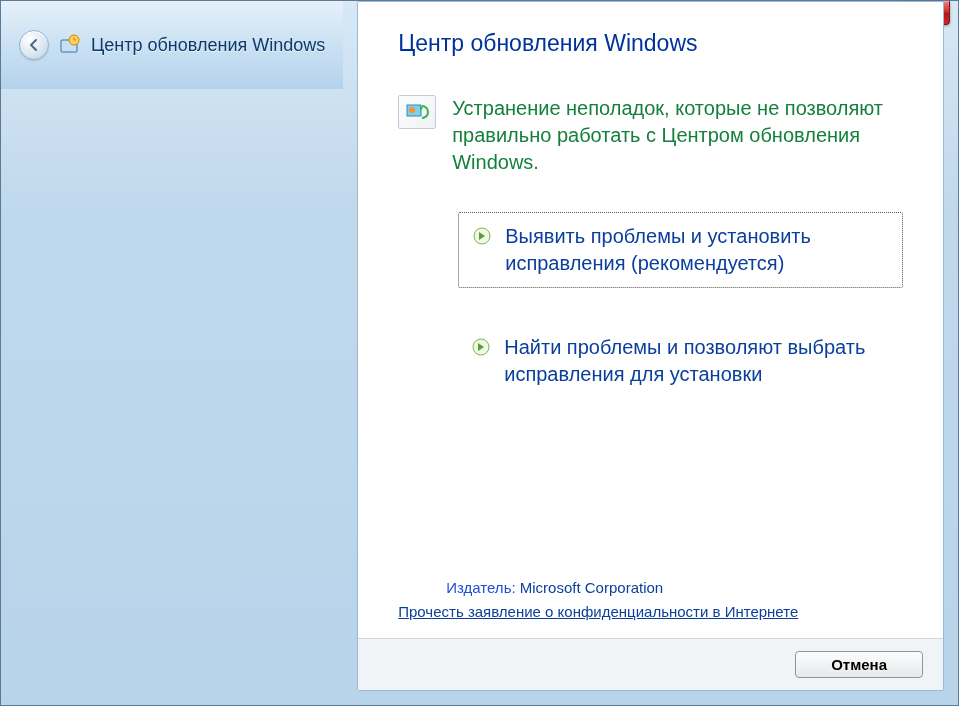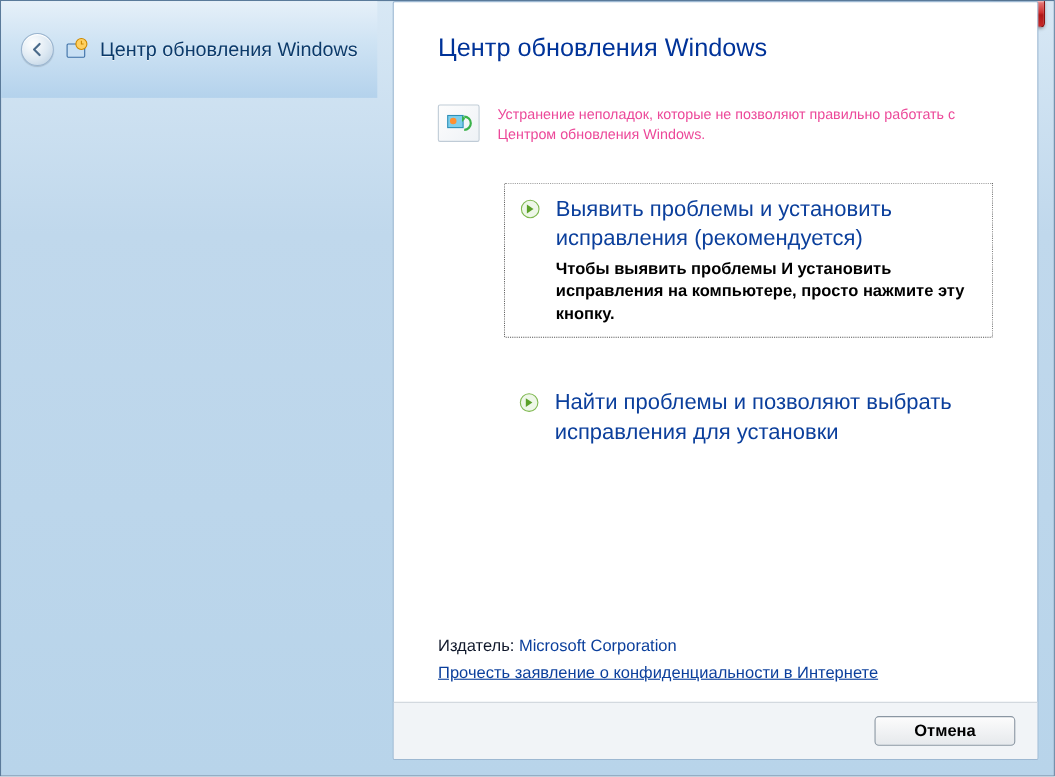--- a/index.html
+++ b/index.html
@@ -93,22 +93,22 @@
     height: 34px;
     border: 1px solid #bfcbd6;
     background: linear-gradient(135deg, #fdfdfd, #eef2f6);
     display: flex;
     align-items: center;
     justify-content: center;
     flex-shrink: 0;
     border-radius: 2px;
   }
   .subtitle-text {
-    font-size: 13px;
-    color: #ec4899;
+    font-size: 20px;
+    color: #15803d;
     line-height: 1.35;
   }
   .options {
     margin-left: 60px;
     display: flex;
     flex-direction: column;
     gap: 36px;
     align-items: flex-end;
   }
   .option {
@@ -141,21 +141,21 @@
     margin-top: 4px;
     font-weight: 600;
   }
   .option:nth-child(2) .option-desc { font-weight: 400; }
   .publisher-section {
     margin-top: auto;
     font-size: 15px;
     line-height: 1.6;
     padding-top: 36px;
   }
-  .publisher-label { color: #0f172a; }
+  .publisher-label { color: #1d4ed8; margin-left: 48px; }
   .publisher-name { color: #0b3f9c; }
   .privacy-link {
     color: #0b3f9c;
     text-decoration: underline;
     cursor: pointer;
   }
   .footer {
     border-top: 1px solid #d0d6dc;
     margin: 14px -40px -16px -40px;
     padding: 12px 20px;
@@ -223,21 +223,20 @@
 
       <div class="option recommended">
         <div class="option-arrow">
           <svg width="18" height="18" viewBox="0 0 18 18">
             <circle cx="9" cy="9" r="8" fill="#eef7e8" stroke="#7fb850"></circle>
             <path d="M6 5 L12 9 L6 13 Z" fill="#5aa028"></path>
           </svg>
         </div>
         <div class="option-body">
           <div class="option-title">Выявить проблемы и установить исправления (рекомендуется)</div>
-          <div class="option-desc">Чтобы выявить проблемы И установить исправления на компьютере, просто нажмите эту кнопку.</div>
         </div>
       </div>
 
       <div class="option">
         <div class="option-arrow">
           <svg width="18" height="18" viewBox="0 0 18 18">
             <circle cx="9" cy="9" r="8" fill="#eef7e8" stroke="#7fb850"></circle>
             <path d="M6 5 L12 9 L6 13 Z" fill="#5aa028"></path>
           </svg>
         </div>

